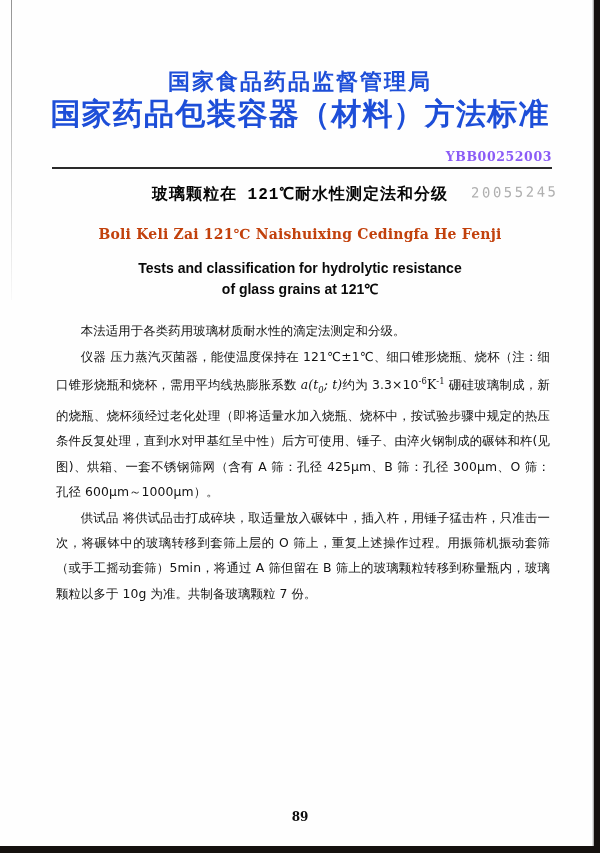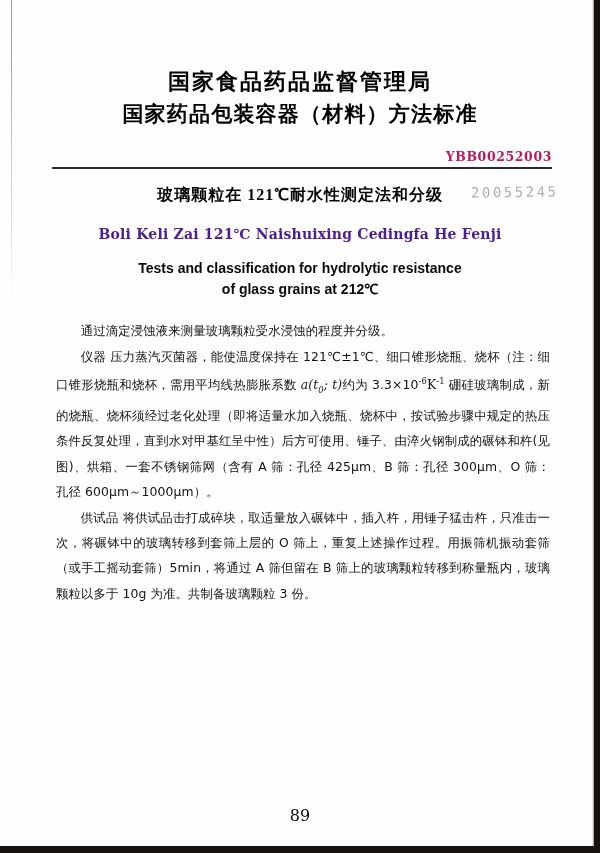--- a/index.html
+++ b/index.html
@@ -58,33 +58,33 @@
     top: 0;
     width: 100%;
     height: 100%;
     padding: 0;
   }
 
   
   .masthead {
     margin-top: 66px;
     text-align: center;
-    color: #000000;
+    color: #1d4ed8;
   }
   .masthead-line1,
   .masthead-line2 {
     font-family: "DejaVu Sans", sans-serif;
     font-weight: bold;
     font-size: 22px;
     letter-spacing: 2.0px;
     line-height: 32px;
     white-space: nowrap;
   }
   .masthead-line2 {
-    font-size: 21px;
+    font-size: 30px;
     letter-spacing: 1.2px;
   }
   .masthead-sub {
     font-family: "DejaVu Sans", sans-serif;
     font-weight: bold;
     font-size: 15px;
     letter-spacing: 3px;
     line-height: 26px;
     margin-top: 1px;
   }
@@ -92,36 +92,36 @@
   
   .std-row {
     margin: 16px 48px 0 52px;
     text-align: right;
   }
   .std-number {
     font-family: "DejaVu Serif", serif;
     font-weight: bold;
     font-size: 12.5px;
     letter-spacing: 0.6px;
-    color: #be185d;
+    color: #8b5cf6;
   }
   .rule {
     margin: 2px 48px 0 52px;
     height: 2px;
     background: #2a2a2a;
   }
 
   
   .title-block {
     position: relative;
     margin-top: 14px;
     text-align: center;
   }
   .title-cn {
-    font-family: Liberation Serif, serif;
+    font-family: Liberation Mono, monospace;
     font-weight: bold;
     font-size: 16px;
     letter-spacing: 1px;
     color: #060606;
     line-height: 24px;
   }
   .stamp {
     position: absolute;
     right: 42px;
     top: 1px;
@@ -131,21 +131,21 @@
     color: #9a9a9a;
     opacity: 0.78;
     transform: rotate(-0.7deg);
   }
   .title-pinyin {
     margin-top: 16px;
     font-family: "DejaVu Serif", serif;
     font-weight: bold;
     font-size: 14px;
     letter-spacing: 0.2px;
-    color: #4c1d95;
+    color: #c2410c;
     line-height: 22px;
   }
   .title-en {
     margin-top: 13px;
     font-family: Liberation Sans, sans-serif;
     font-weight: bold;
     font-size: 14px;
     color: #090909;
     line-height: 21px;
   }
@@ -191,22 +191,22 @@
   
   .footer {
     position: absolute;
     left: 0;
     right: 0;
     bottom: 28px;
     text-align: center;
   }
   .page-number {
     font-family: "DejaVu Serif", serif;
-    font-weight: normal;
-    font-size: 16px;
+    font-weight: bold;
+    font-size: 12px;
     color: #0d0d0d;
   }
 </style>
 </head>
 <body>
 
 <div class="page">
 
   <div class="scan-edge-left"></div>
   <div class="scan-edge-right-inner"></div>
@@ -224,37 +224,37 @@
       <span class="std-number">YBB00252003</span>
     </div>
     <div class="rule"></div>
 
     <div class="title-block">
       <div class="title-cn">玻璃颗粒在 121℃耐水性测定法和分级</div>
       <div class="stamp">20055245</div>
       <div class="title-pinyin">Boli Keli Zai 121℃  Naishuixing Cedingfa He Fenji</div>
       <div class="title-en">
         <div>Tests and classification for hydrolytic resistance</div>
-        <div>of glass grains at 212℃</div>
+        <div>of glass grains at 121℃</div>
       </div>
     </div>
 
     <div class="body">
 
       <p class="para">
-        <span>通过滴定浸蚀液来测量玻璃颗粒受水浸蚀的程度并分级。</span>
+        <span>本法适用于各类药用玻璃材质耐水性的滴定法测定和分级。</span>
       </p>
 
 
       <p class="para">
         <span class="lead">仪器</span><span>&nbsp;</span><span>压力蒸汽灭菌器，能使温度保持在 121℃±1℃、细口锥形烧瓶、烧杯（注：细口锥形烧瓶和烧杯，需用平均线热膨胀系数 </span><span class="var-i">a</span><span class="var-i">(t</span><span class="sub var-i">0</span><span class="var-i">; t)</span><span>约为 3.3×10</span><span class="sup num">-6</span><span class="num">K</span><span class="sup num">-1</span><span> 硼硅玻璃制成，新的烧瓶、烧杯须经过老化处理（即将适量水加入烧瓶、烧杯中，按试验步骤中规定的热压条件反复处理，直到水对甲基红呈中性）后方可使用、锤子、由淬火钢制成的碾钵和杵(见图)、烘箱、一套不锈钢筛网（含有 A 筛：孔径 425μm、B 筛：孔径 300μm、O 筛：孔径 600μm～1000μm）。</span>
       </p>
 
       <p class="para">
-        <span class="lead">供试品</span><span>&nbsp;</span><span>将供试品击打成碎块，取适量放入碾钵中，插入杵，用锤子猛击杵，只准击一次，将碾钵中的玻璃转移到套筛上层的 O 筛上，重复上述操作过程。用振筛机振动套筛（或手工摇动套筛）5min，将通过 A 筛但留在 B 筛上的玻璃颗粒转移到称量瓶内，玻璃颗粒以多于 10g 为准。共制备玻璃颗粒 3 份。</span>
+        <span class="lead">供试品</span><span>&nbsp;</span><span>将供试品击打成碎块，取适量放入碾钵中，插入杵，用锤子猛击杵，只准击一次，将碾钵中的玻璃转移到套筛上层的 O 筛上，重复上述操作过程。用振筛机振动套筛（或手工摇动套筛）5min，将通过 A 筛但留在 B 筛上的玻璃颗粒转移到称量瓶内，玻璃颗粒以多于 10g 为准。共制备玻璃颗粒 7 份。</span>
       </p>
 
 
     </div>
 
     <div class="footer">
       <span class="page-number">89</span>
     </div>
 
   </div>

